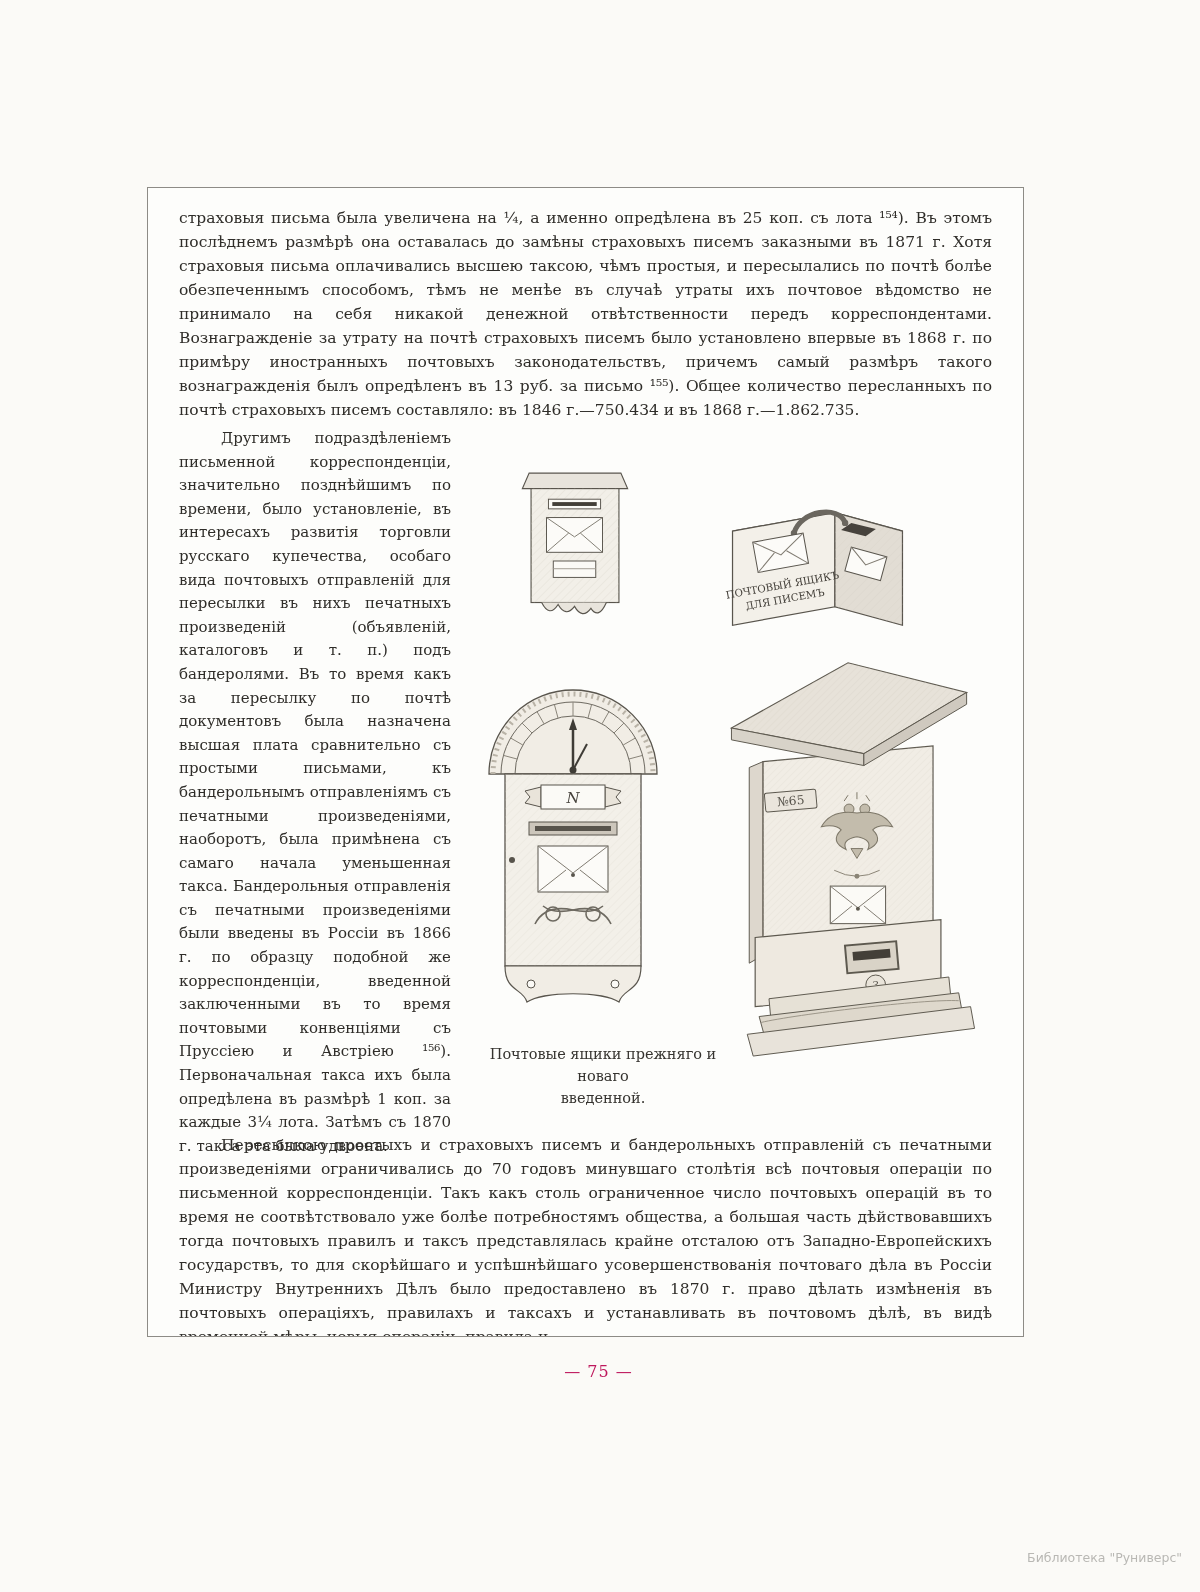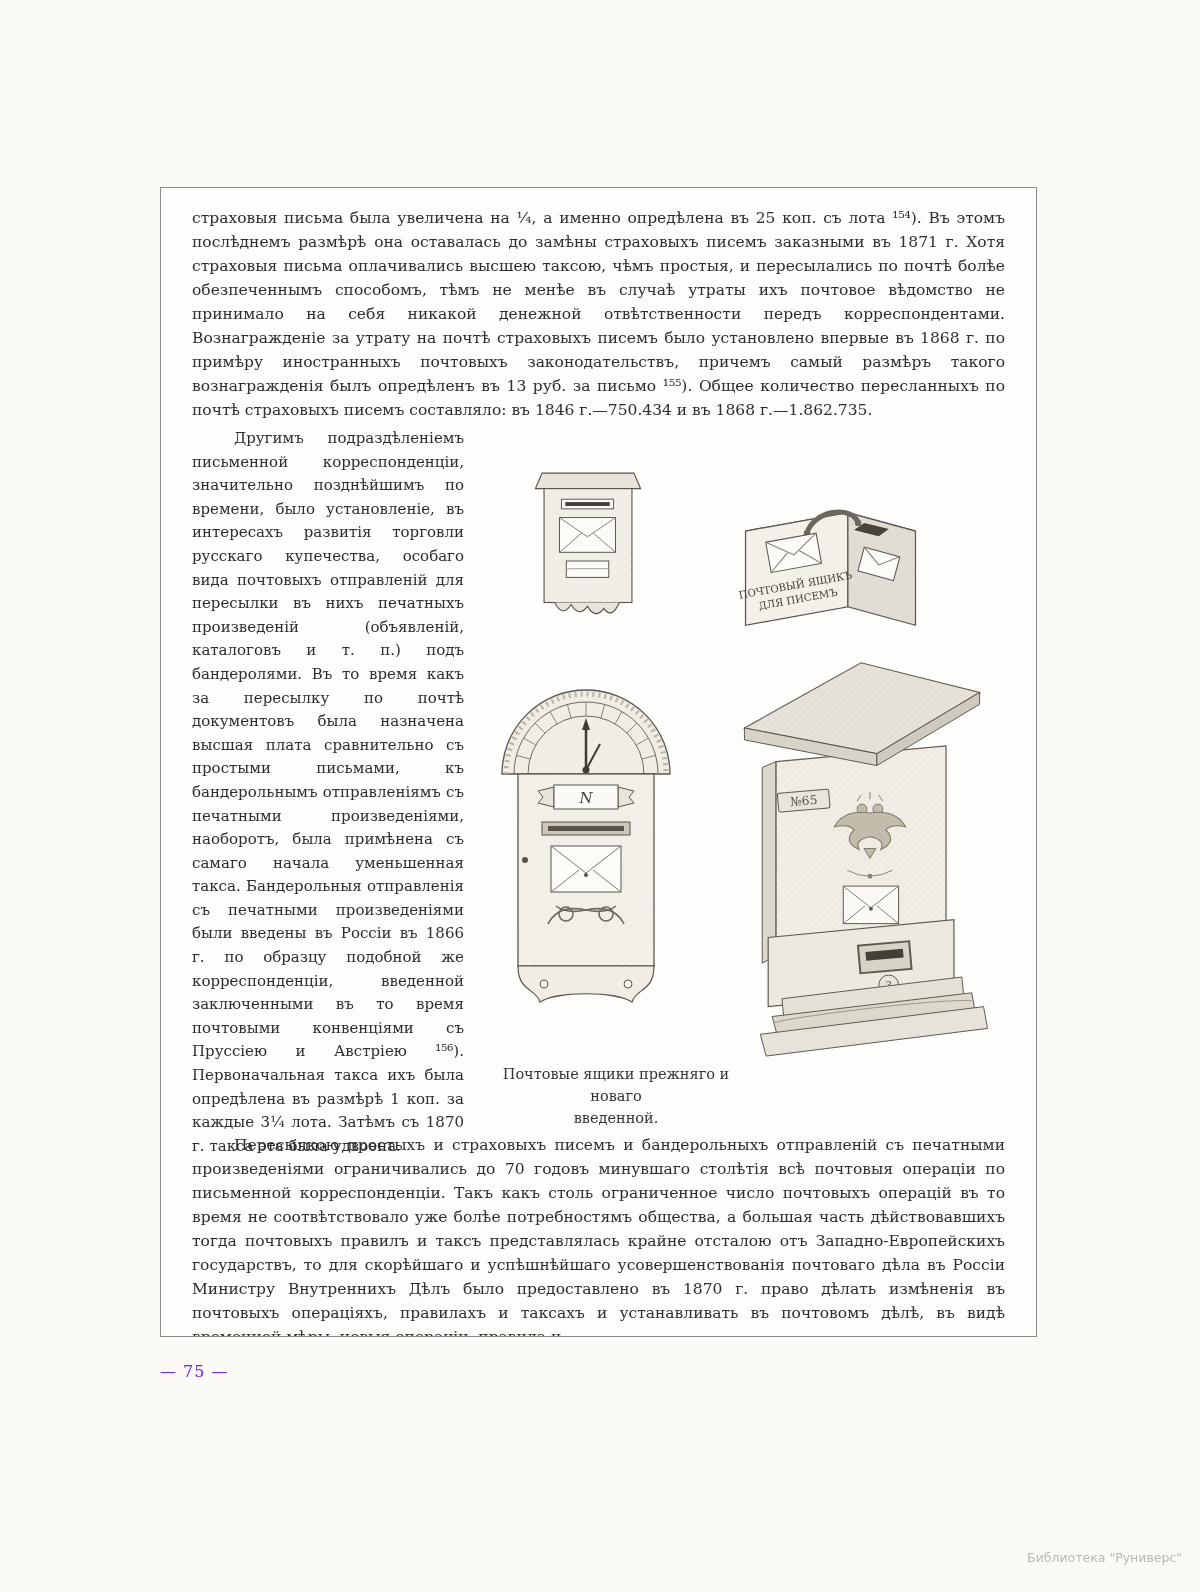--- a/index.html
+++ b/index.html
@@ -5,46 +5,46 @@
   * { margin:0; padding:0; box-sizing:border-box; }
   html,body { width:1200px; height:1592px; }
   body {
     background:#fbfaf7;
     font-family:"DejaVu Serif", serif;
     color:#2f2d29;
     position:relative;
     overflow:hidden;
   }
   .frame {
-    position:absolute; left:160px; top:187px;
+    position:absolute; left:147px; top:187px;
     width:877px; height:1150px;
     background:#fdfdfb;
     border:1px solid #8d8b86;
     padding:18px 31px 0 31px;
     overflow:hidden;
   }
   .para {
     font-size:15.5px; line-height:24px;
     text-align:justify;
     color:#2f2d29;
   }
   .indent { text-indent:42px; }
   .middle { display:flex; margin-top:5px; height:700px; }
   .left-col { flex:0 0 272px; width:272px; margin-right:24px; }
   .left-col .para { font-size:15px; line-height:23.6px; }
   .ill-area { position:relative; flex:1; }
   .ill { position:absolute; }
   .caption {
     position:absolute; left:0; top:616px; width:256px;
-    text-align:center; font-size:14.5px; line-height:22px; color:#35332f;margin-top:20px;
+    text-align:center; font-size:14.5px; line-height:22px; color:#35332f;
   }
   .bottom-para { margin-top:6px; }
   .page-number {
     position:absolute; left:160px; top:1362px; width:877px;
-    font-size:16px; letter-spacing:1px; color:#6d28d9;
+    text-align:center; font-size:16px; letter-spacing:1px; color:#be185d;
   }
   .watermark {
     position:absolute; right:18px; top:1550px;
     font-family:"DejaVu Sans", sans-serif;
     font-size:12.5px; color:#b9b8b4;
   }
   svg text { font-family:"DejaVu Serif", serif; }
 </style>
 </head>
 <body>

